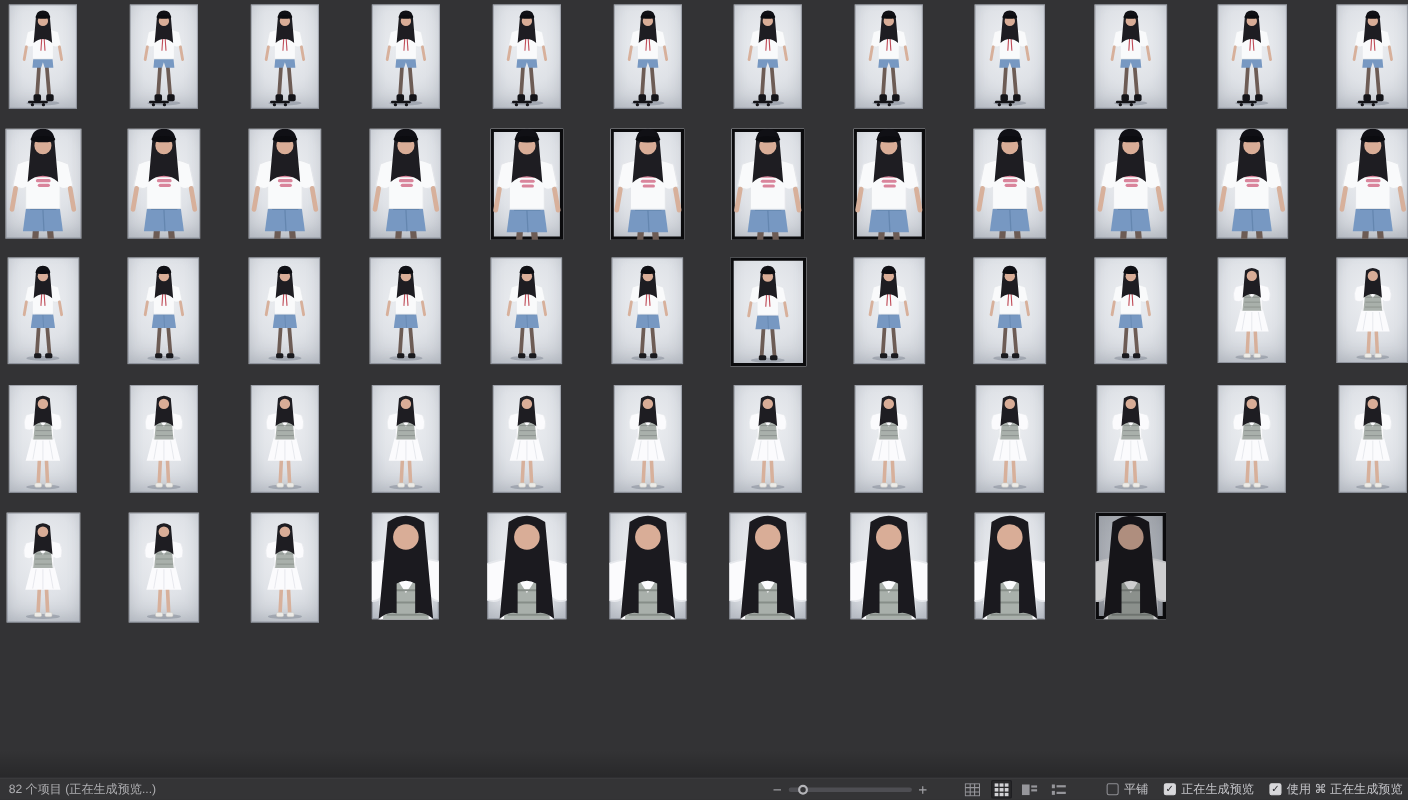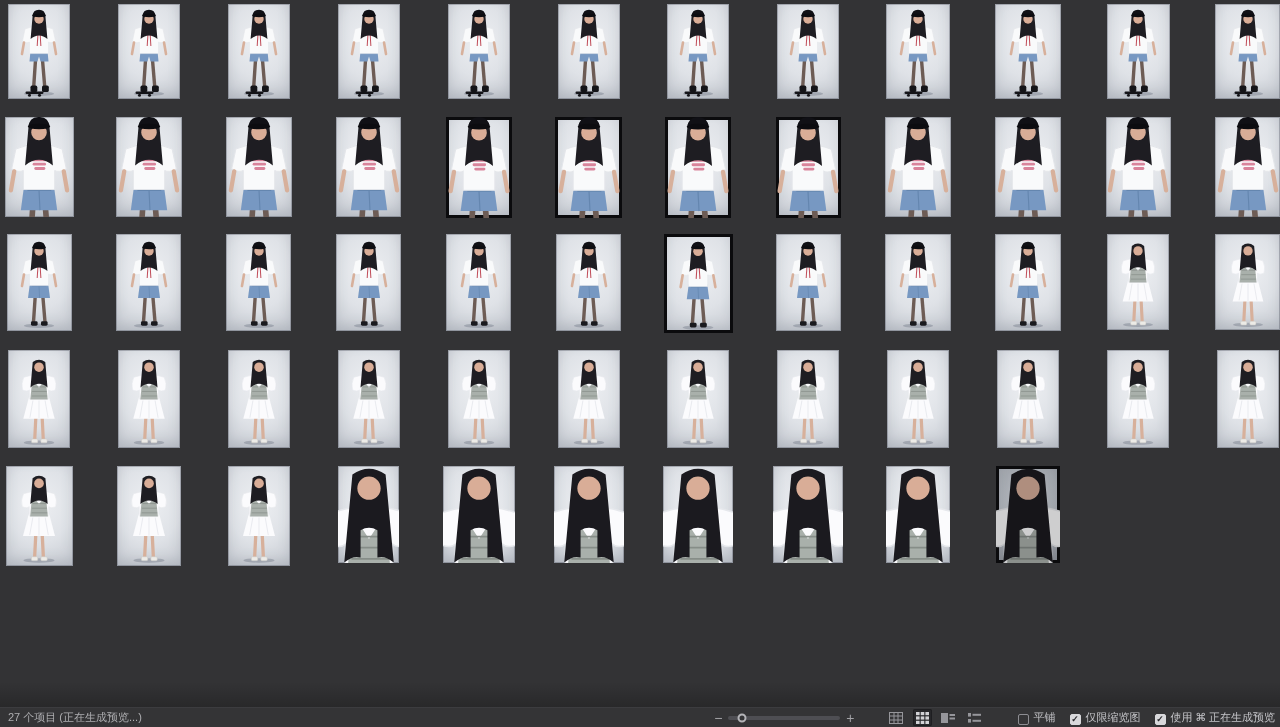--- a/index.html
+++ b/index.html
@@ -49,21 +49,21 @@
   .slider .knob{position:absolute;top:50%;width:9px;height:9px;border:2px solid #b4b4b8;border-radius:50%;
        background:#343436;transform:translate(-50%,-50%);box-sizing:border-box;}
   .viewmodes{display:flex;align-items:center;gap:7px;margin-left:26px;}
   .vm{width:19px;height:17px;display:flex;align-items:center;justify-content:center;border-radius:2px;cursor:pointer;}
   .vm svg{display:block;}
   .vm .st{stroke:#96969b;fill:none;stroke-width:1;}
   .vm .fl{fill:#96969b;}
   .vm.active{background:#27272a;box-shadow:inset 0 0 0 1px #1e1e21;}
   .vm.active .fl{fill:#d2d2d6;}
   .options{display:flex;align-items:center;margin-left:20px;}
-  .opt{display:flex;align-items:flex-end;margin-left:14px;cursor:pointer;white-space:nowrap;color:#c4c4c8;font-family:Liberation Serif, serif;}
+  .opt{display:flex;align-items:center;margin-left:14px;cursor:pointer;white-space:nowrap;color:#c4c4c8;}
   .opt .box{width:11px;height:11px;border-radius:2px;border:1px solid #8d8d92;box-sizing:border-box;
        margin-right:5px;display:flex;align-items:center;justify-content:center;font-size:9px;line-height:1;
        color:#28282c;background:transparent;}
   .opt.checked .box{background:#d8d8db;border-color:#d8d8db;font-weight:bold;}
 </style>
 </head>
 <body>
 
 <div class="content">
     <div class="thumb v-skate" style="left: 8px; top: 4px; width: 62px; height: 95px;">
@@ -4470,21 +4470,21 @@
         <g class="g-cap">
           <path d="M23.7,9.6 Q23.9,3.8 30,3.6 Q36.1,3.8 36.3,9.6 Q30,7.4 23.7,9.6 Z" fill="#101015"></path>
           <ellipse cx="30" cy="9.4" rx="6.8" ry="1.7" fill="#0c0c10"></ellipse>
         </g>
       </svg>
     </div>
   </div>
   </div>
 
 <div class="statusbar">
-  <span class="sb-left">27 个项目 (正在生成预览...)</span>
+  <span class="sb-left">82 个项目 (正在生成预览...)</span>
   <div class="sb-right">
     <span class="zoomsym">−</span>
     <div class="slider">
       <div class="knob" style="left: 12%;"></div>
     </div>
     <span class="zoomsym">+</span>
 
     <div class="viewmodes">
       <span class="vm">
         <svg width="14" height="12" viewBox="0 0 14 12">
@@ -4522,21 +4522,21 @@
       </span>
     </div>
 
     <div class="options">
         <span class="opt">
     <span class="box"></span>
     <span class="lbl">平铺</span>
   </span>
         <span class="opt checked">
     <span class="box">✓</span>
-    <span class="lbl">仅限缩览图</span>
+    <span class="lbl">正在生成预览</span>
   </span>
         <span class="opt checked">
     <span class="box">✓</span>
     <span class="lbl">使用 ⌘ 正在生成预览</span>
   </span>
       </div>
   </div>
 </div>
 
 </body></html>

